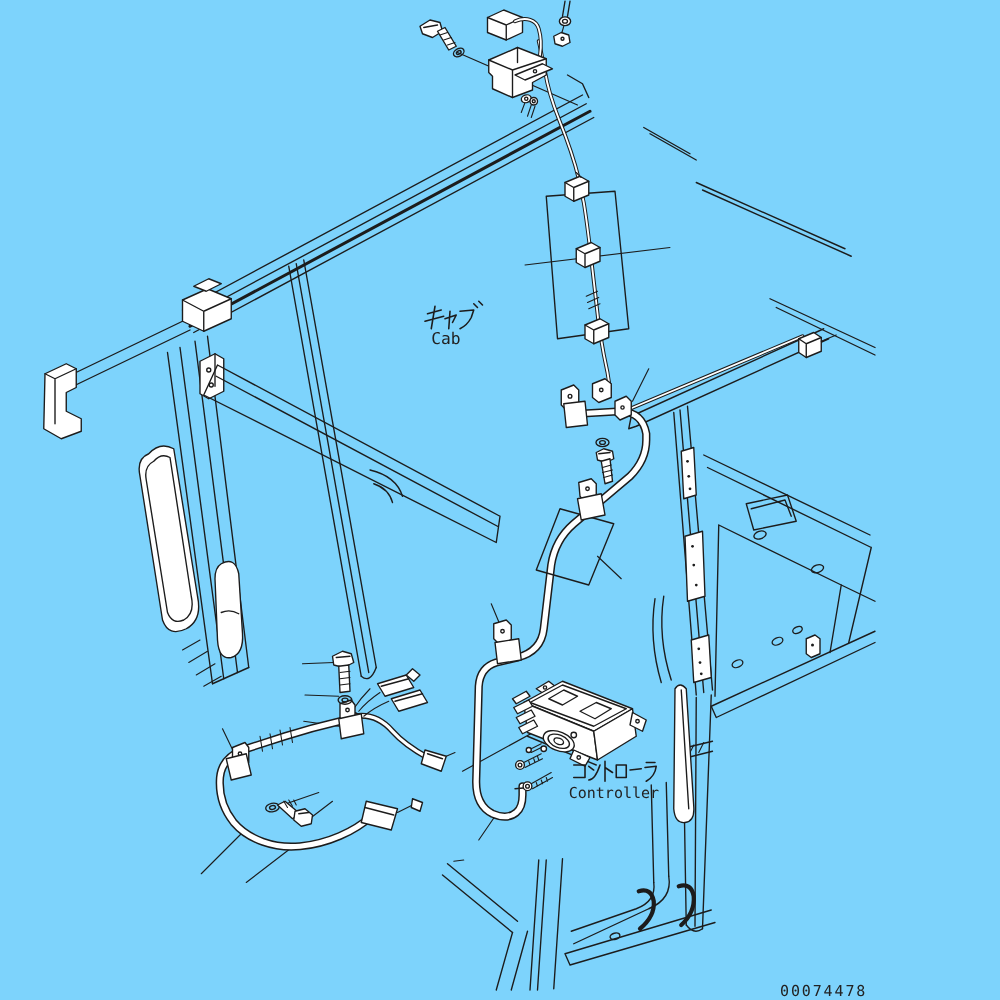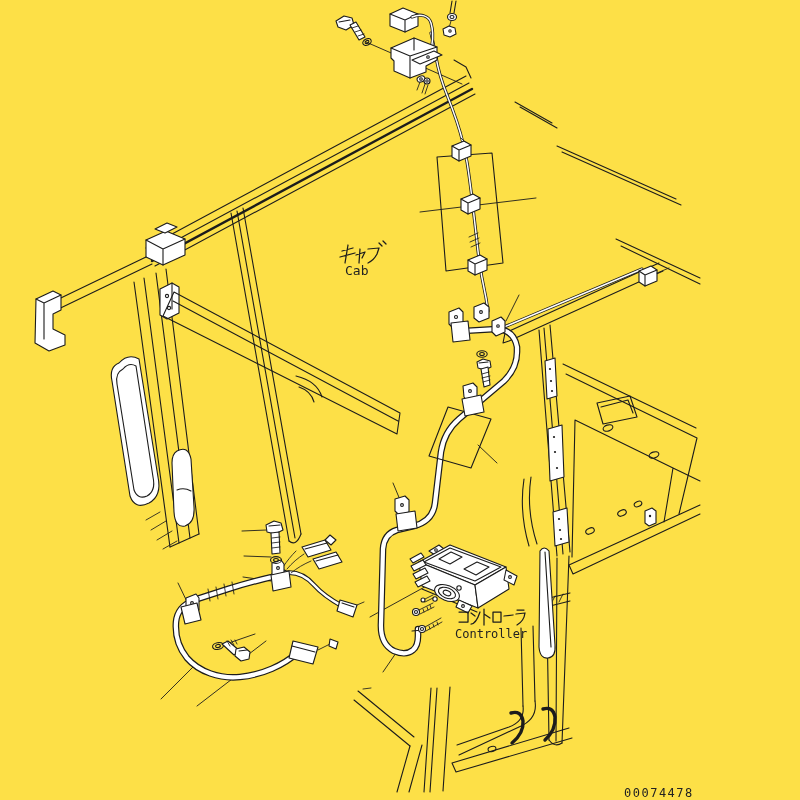--- a/index.html
+++ b/index.html
@@ -1,16 +1,16 @@
 <!DOCTYPE html>
 <html><head>
 <meta charset="utf-8">
 <style>
   html,body{margin:0;padding:0;background:#ffffff;}
-  .canvas{position:relative;width:800px;height:800px;background:#fde047;overflow:hidden;
+  .canvas{position:relative;width:800px;height:800px;background:#7dd3fc;overflow:hidden;
           font-family:"DejaVu Sans Mono","Liberation Mono",monospace;}
   svg{display:block}
   svg *{vector-effect:none}
   .ln,.fw,.ldr,.thick,.kana{fill:none;stroke:#1c1c1c;stroke-width:1.1;stroke-linecap:round;stroke-linejoin:round;}
   .fw{fill:#ffffff;}
   .thick{stroke-width:2.4;}
   .thin{stroke-width:.85;fill:none;stroke:#1c1c1c;stroke-linecap:round;}
   .ldr{stroke-width:.9;}
   .kana{stroke-width:1.25;}
   .tube-o{fill:none;stroke:#1c1c1c;stroke-width:6.6;stroke-linecap:round;stroke-linejoin:round;}

